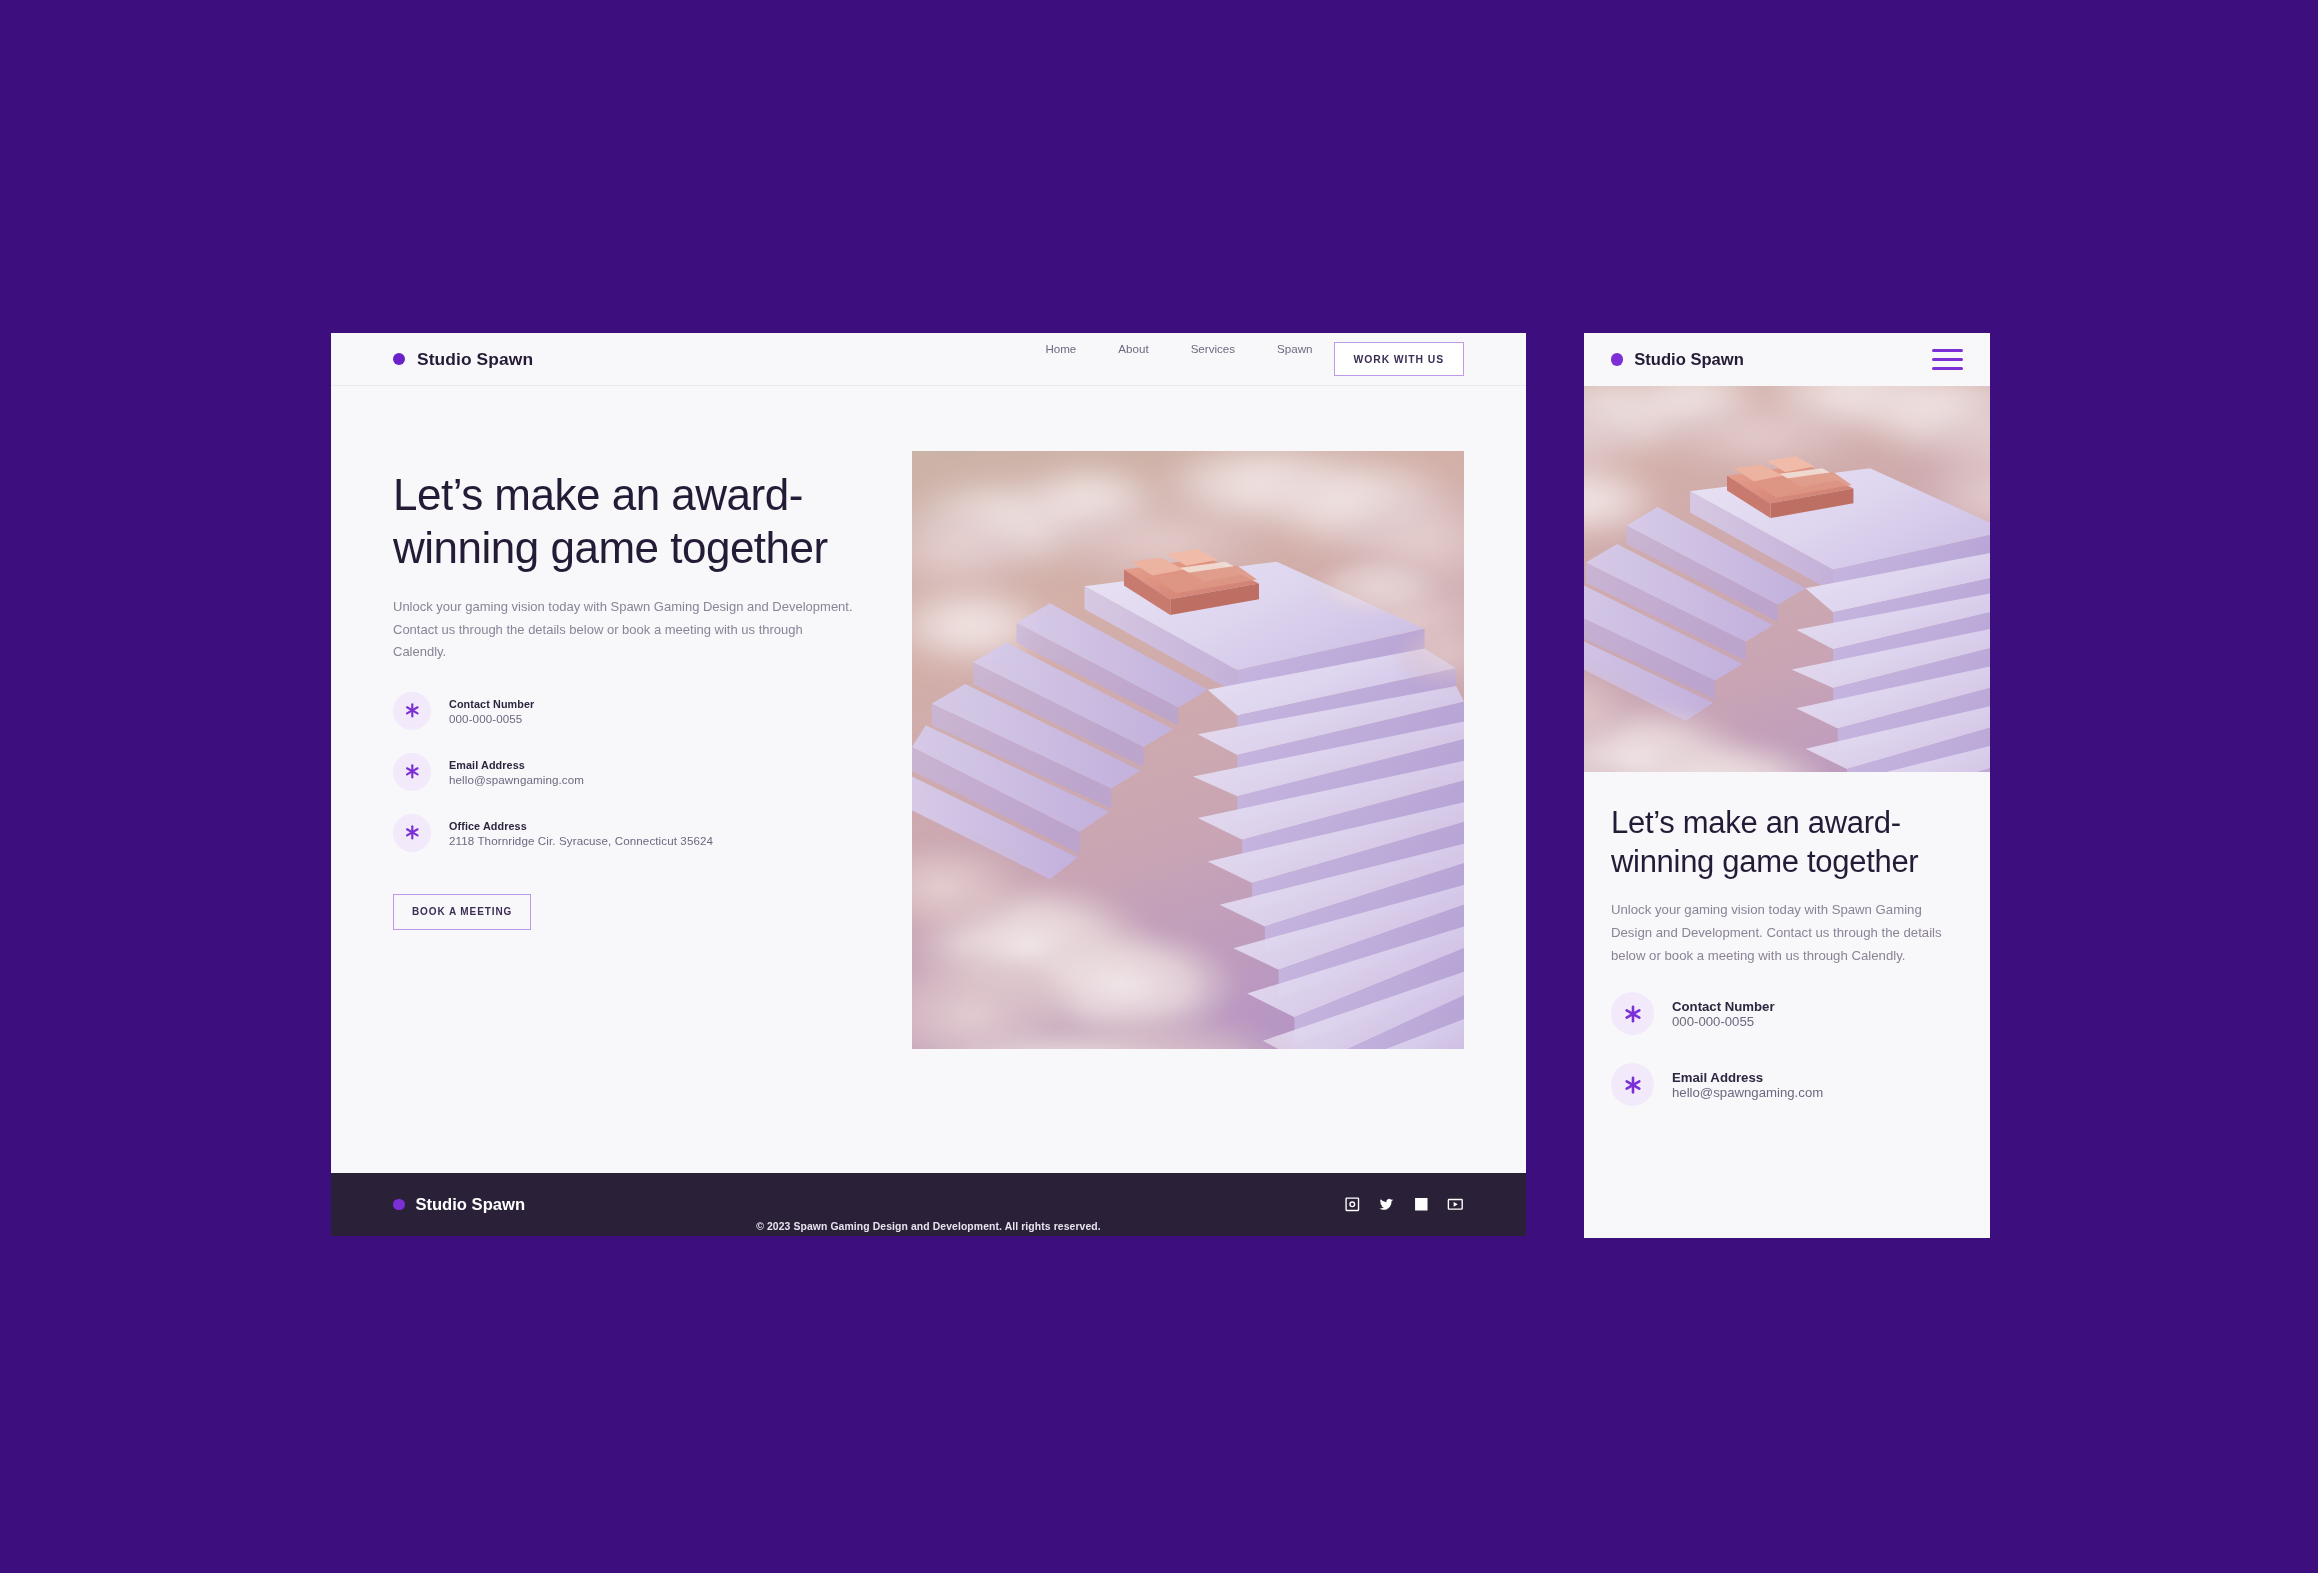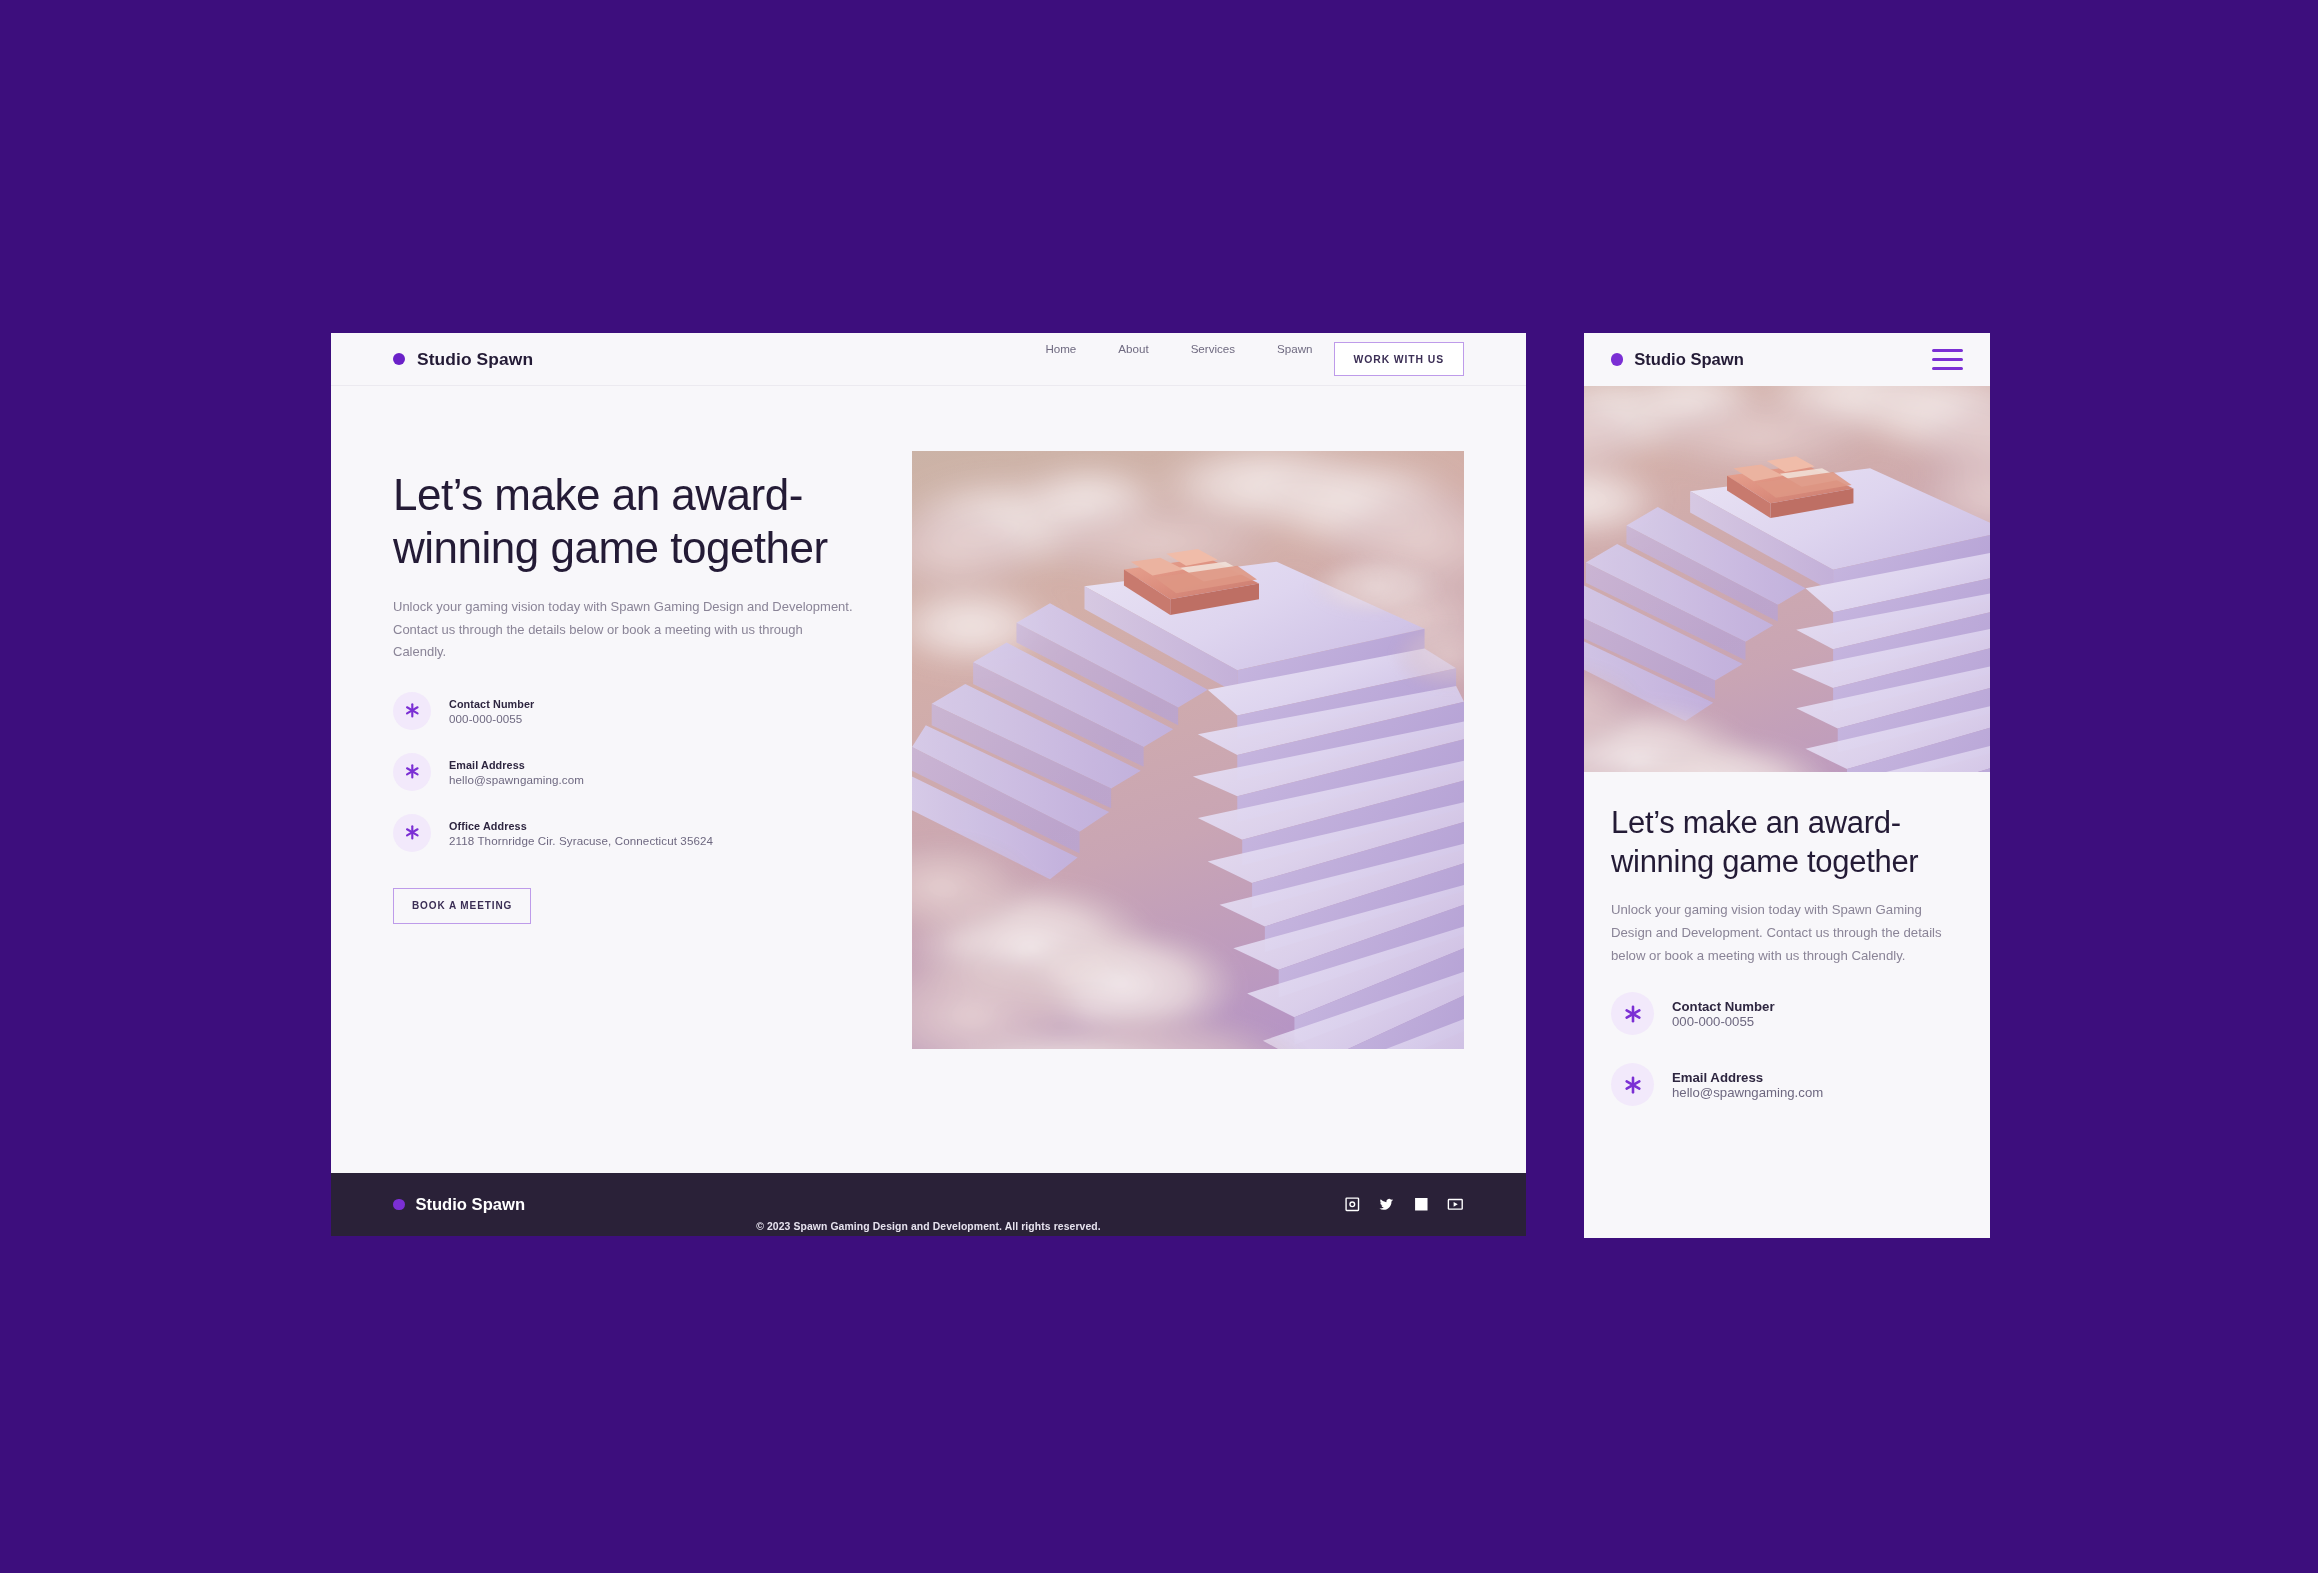--- a/index.html
+++ b/index.html
@@ -125,21 +125,21 @@
     letter-spacing: 0.1px;
   }
   .contact-value {
     font-size: 11.6px;
     color: #6E6880;
     margin-top: 3.3px;
     letter-spacing: 0.1px;
   }
 
   .book-btn {
-    margin-top: 13px;
+    margin-top: 19px;
     border: 1.7px solid #BE9BEA;
     background: transparent;
     color: #3B2E55;
     font-size: 10px;
     font-weight: 700;
     letter-spacing: 0.9px;
     padding: 11.6px 18px;
     cursor: pointer;
     font-family: "Liberation Sans", sans-serif;
   }

